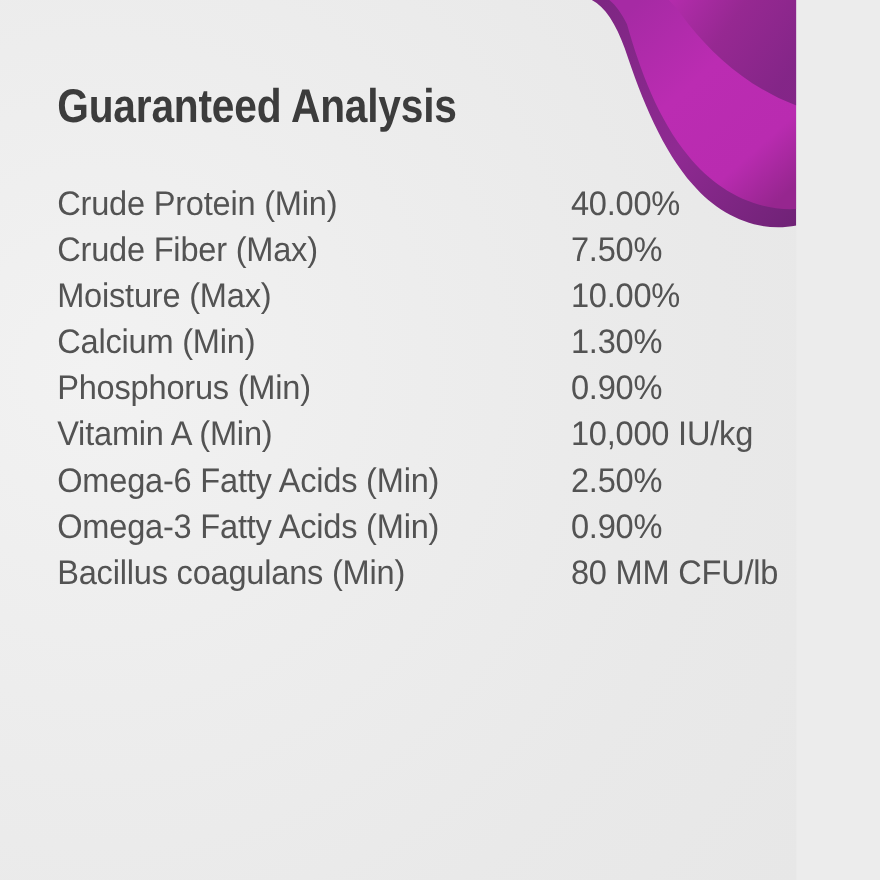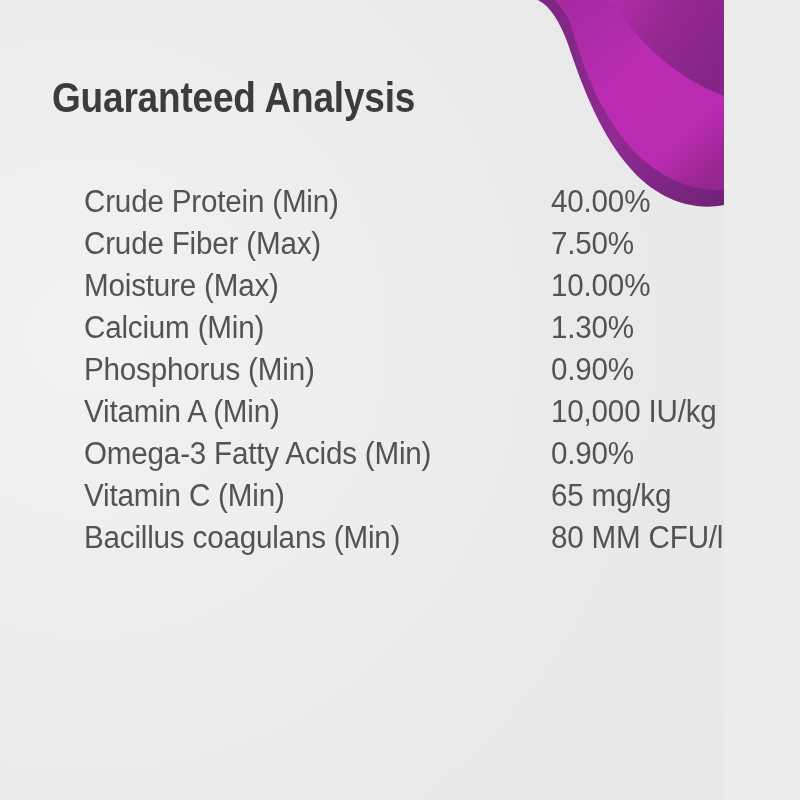--- a/index.html
+++ b/index.html
@@ -47,23 +47,22 @@
     transform: scaleX(0.86);
     transform-origin: left center;
     white-space: nowrap;
     line-height: 1;
   }
 
   
   .analysis {
     position: absolute;
     left: 52px;
-    top: 181px;
+    top: 164px;
     width: 712px;
-    margin-left: 32px;
   }
   .row {
     display: flex;
     align-items: baseline;
     height: 42px;
     white-space: nowrap;
   }
   .row .label,
   .row .value {
     font-size: 31px;
@@ -147,30 +146,30 @@
     </div>
 
     <div class="row">
       <span class="label">Vitamin A (Min)</span>
       <span class="value">10,000 IU/kg</span>
     </div>
 
 
 
 
+    <div class="row">
+      <span class="label">Omega-6 Fatty Acids (Min)</span>
+      <span class="value">2.50%</span>
+    </div>
 
     <div class="row">
       <span class="label">Omega-3 Fatty Acids (Min)</span>
       <span class="value">0.90%</span>
     </div>
 
-    <div class="row">
-      <span class="label">Vitamin C (Min)</span>
-      <span class="value">65 mg/kg</span>
-    </div>
 
     <div class="row">
       <span class="label">Bacillus coagulans (Min)</span>
       <span class="value">80 MM CFU/lb</span>
     </div>
 
   </div>
 </div>
 
 </body></html>

